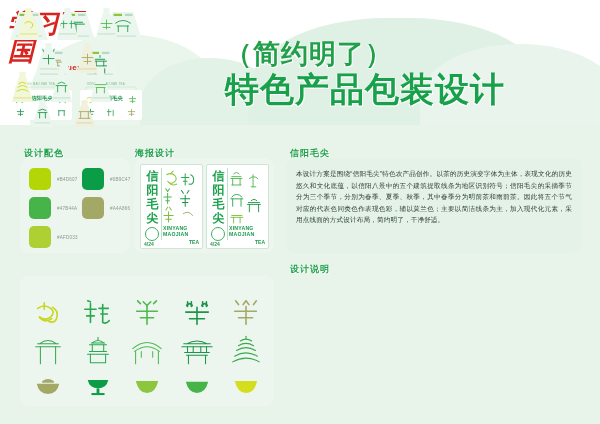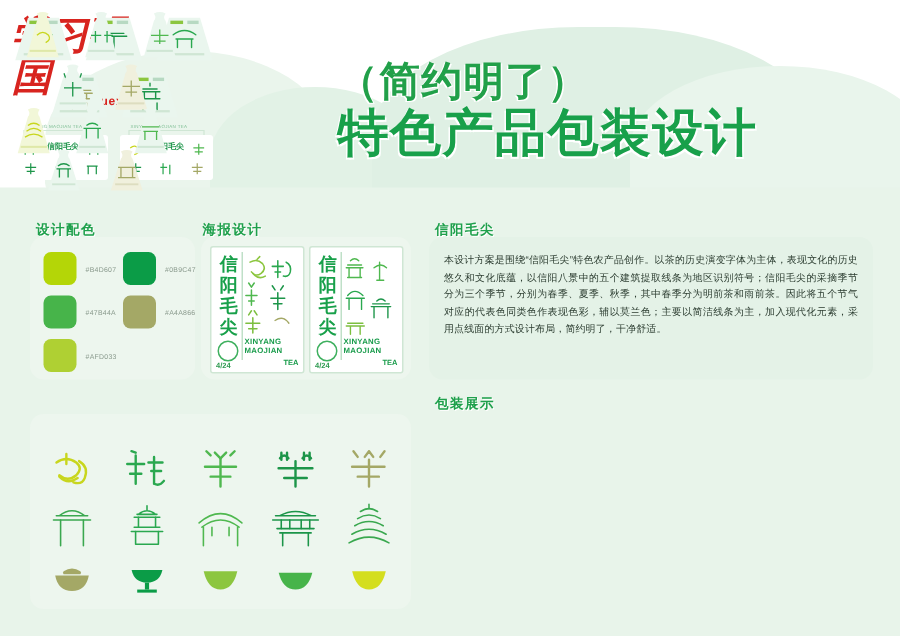--- a/index.html
+++ b/index.html
@@ -345,21 +345,21 @@
         <div class="glyph">
           <svg viewBox="0 0 30 20" width="28" height="19">
             <path d="M3 4 l24 0 q-3 13 -12 13 q-9 0 -12 -13Z" fill="#d4de1e"></path>
           </svg>
         </div>
       </div>
 
     </div>
   </div>
 
-  <div class="sec-title" style="left:290px;top:263px;">包装展示</div>
+  <div class="sec-title" style="left:290px;top:263px;">设计说明</div>
 
   <div class="pack-card-l">
 
     <div class="pouch" style="left:8px;top:10px;">
       <svg viewBox="0 0 44 34" width="42" height="32">
         <path d="M11 2 l22 0 l9 30 l-40 0Z" fill="#eaf6ee"></path>
         <g fill="none" stroke="#2aa84f" stroke-width="1" stroke-linecap="round">
           <path d="M18 12 l8 0 M16 14 l12 0 M18 17 l0 6 M26 17 l0 6 M19 11 q3 -3 6 0"></path>
         </g>
         <rect x="12" y="4" width="9" height="2.4" fill="#8cc63f"></rect>

